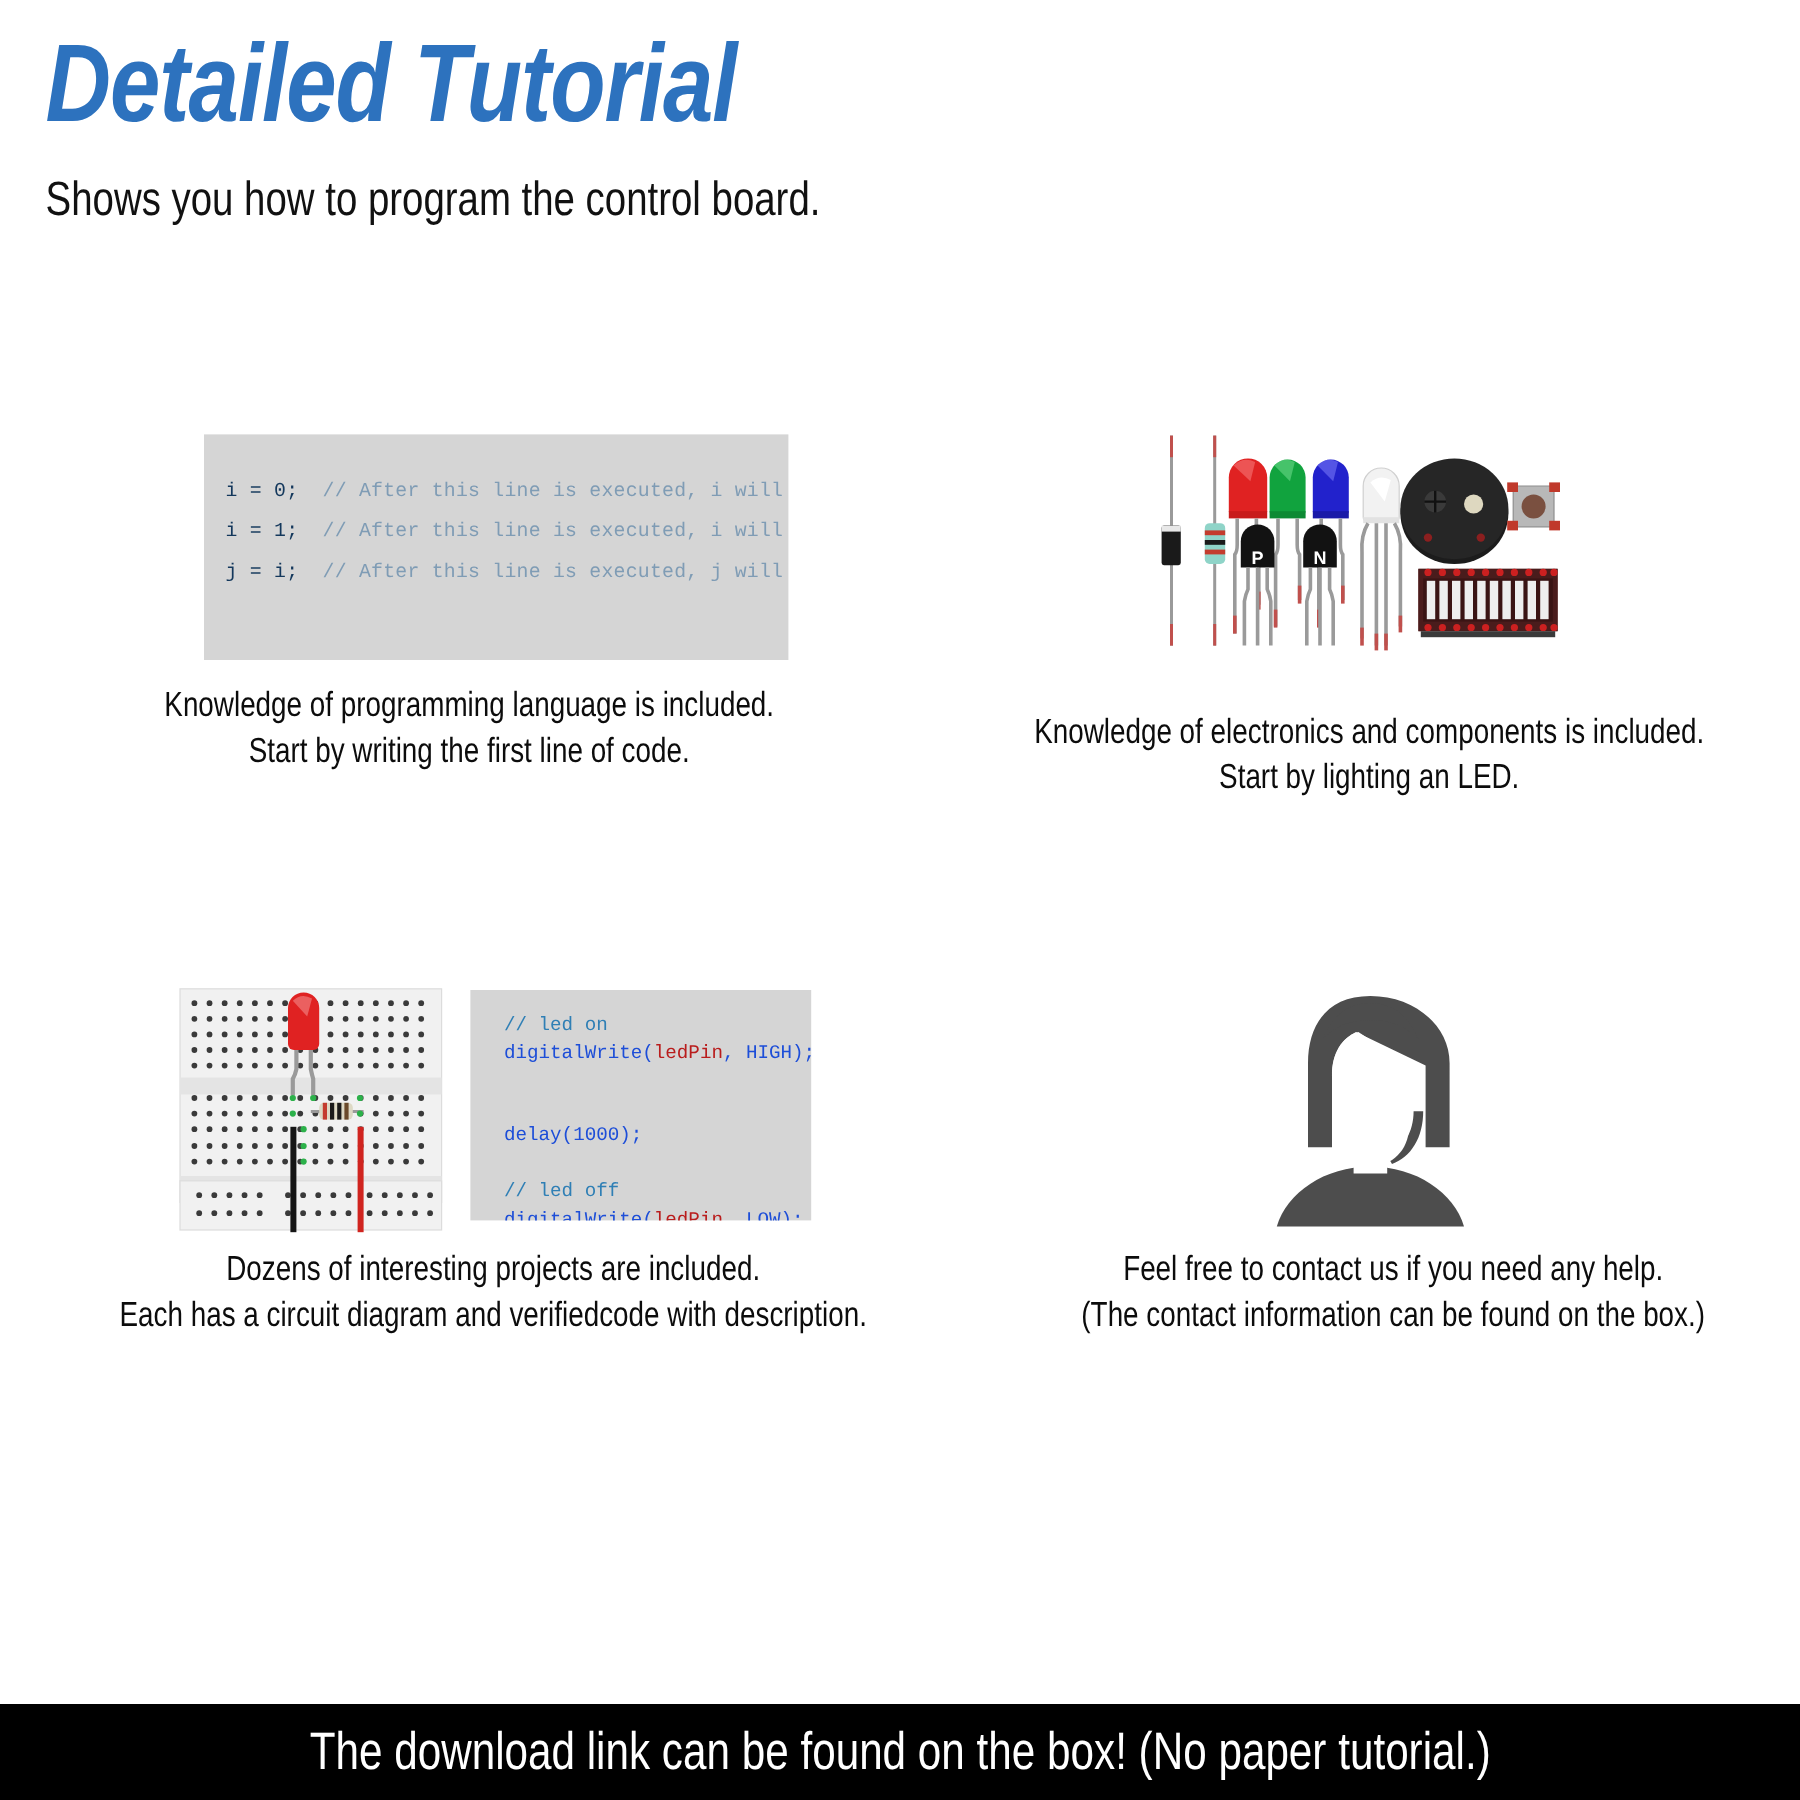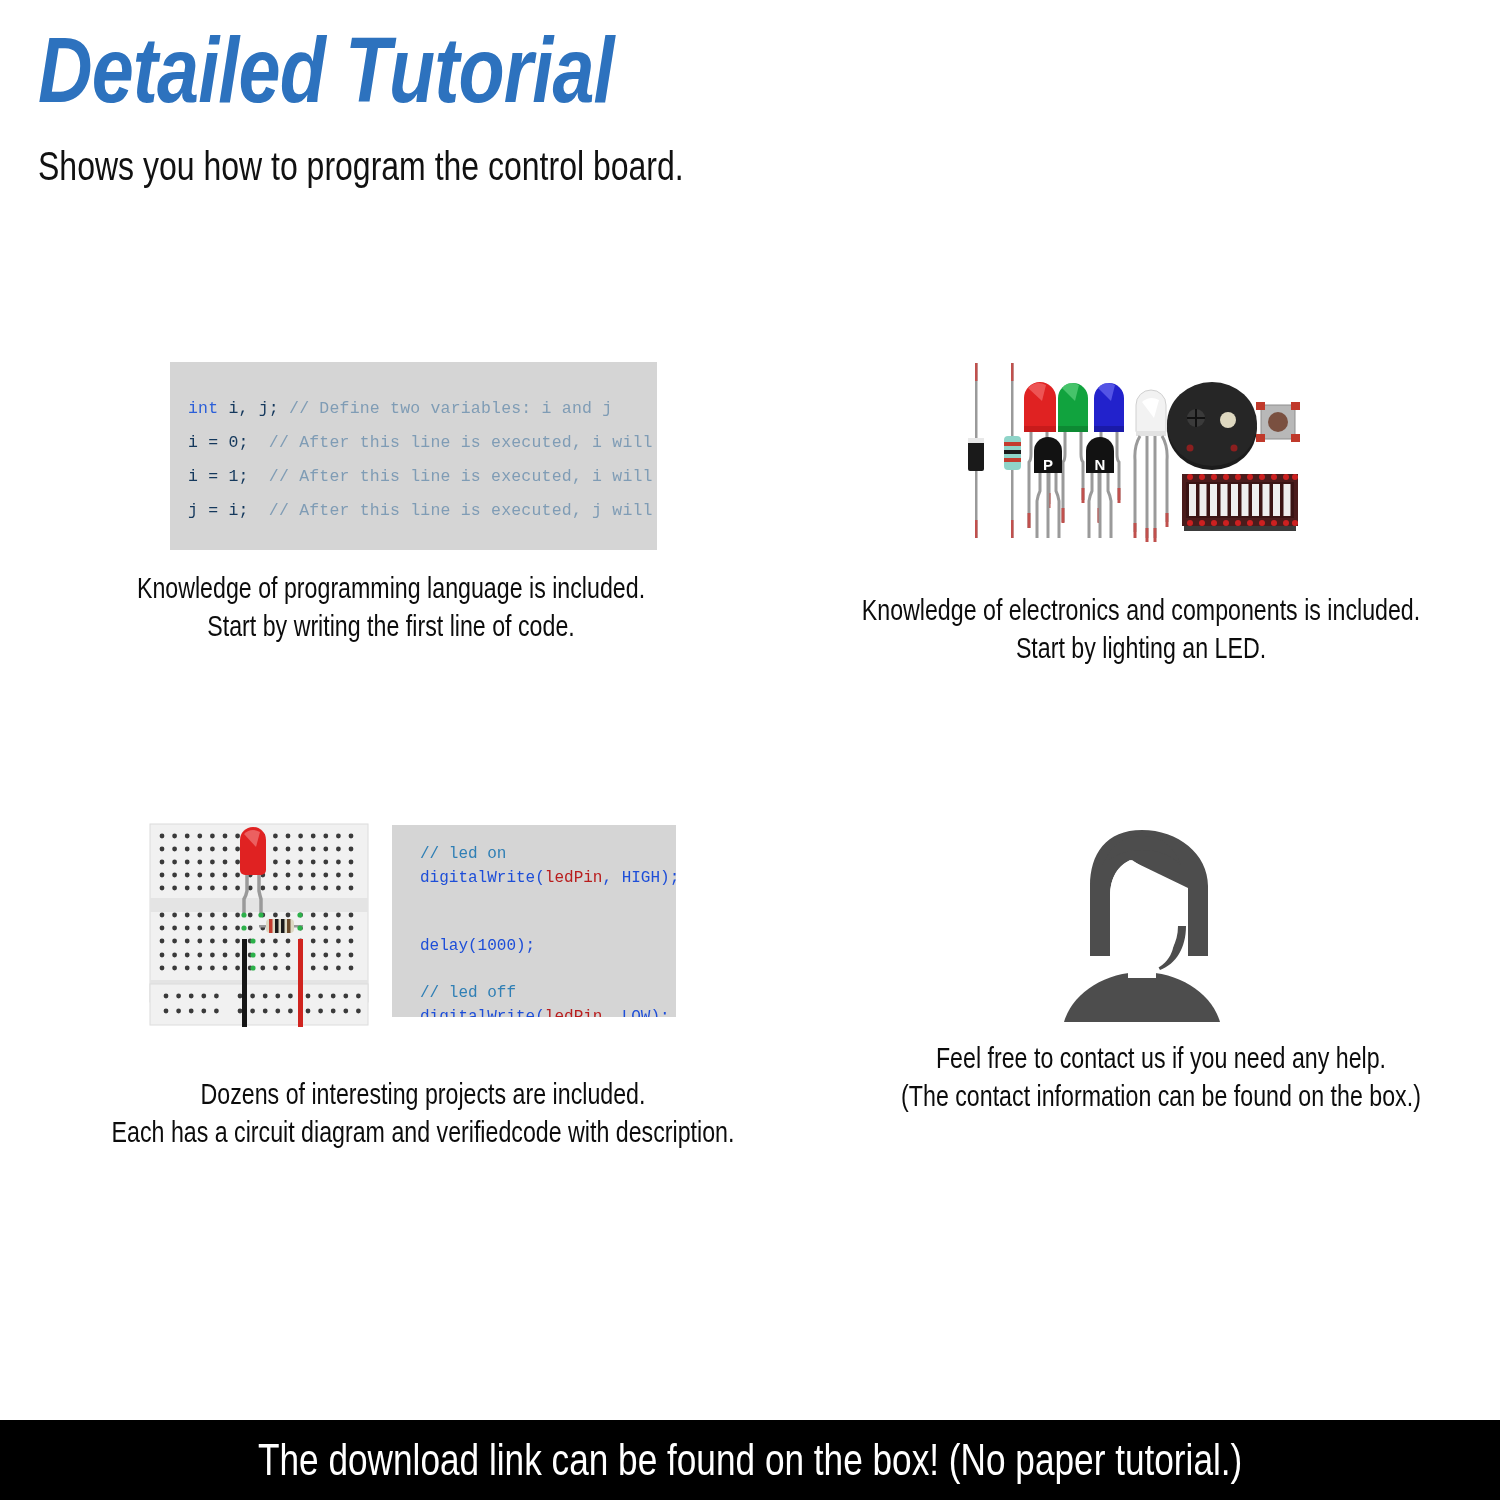--- a/index.html
+++ b/index.html
@@ -62,21 +62,21 @@
     left:392px; top:825px; width:284px; height:192px;
     position:absolute;
     padding:18px 0 0 28px;
     font-size:16px; line-height:23.5px;
     color:#232323;
   }
 
   
   #cap-programming{ left:0px;   top:570px;  width:770px; }
   #cap-electronics{ left:770px; top:570px;  width:730px;margin-top:22px; }
-  #cap-projects{    left:12px;   top:1040px; width:810px;margin-top:36px; }
+  #cap-projects{    left:0px;   top:1040px; width:810px; }
   #cap-support{     left:810px; top:1040px; width:690px; }
 
   
   #components-art{ position:absolute; left:950px; top:358px; width:360px; height:185px; }
   #breadboard-art{ position:absolute; left:148px; top:822px; width:222px; height:205px; }
   #support-art{    position:absolute; left:1040px; top:822px; width:205px; height:208px; }
 
   
   #footer-banner{
     position:absolute; left:0; bottom:0; width:1500px; height:80px;
@@ -90,21 +90,20 @@
 </style>
 </head>
 <body>
 
 <div id="header">
   <div id="page-title">Detailed Tutorial</div>
   <div id="page-subtitle">Shows you how to program the control board.</div>
 </div>
 
 <div id="code1" class="code-block">
-  <div class="code-line"><span class="kw">int</span><span> i, j; </span><span class="cmt">// Define two variables: i and j</span></div>
   <div class="code-line"><span>i = 0;  </span><span class="cmt">// After this line is executed, i will be  0</span></div>
   <div class="code-line"><span>i = 1;  </span><span class="cmt">// After this line is executed, i will be 1</span></div>
   <div class="code-line"><span>j = i;  </span><span class="cmt">// After this line is executed, j will be 1</span></div>
 </div>
 
 <div id="cap-programming" class="feature feature-caption">
   <span class="cap-line">Knowledge of programming language is included.</span>
   <span class="cap-line">Start by writing the first line of code.</span>
 </div>
 

